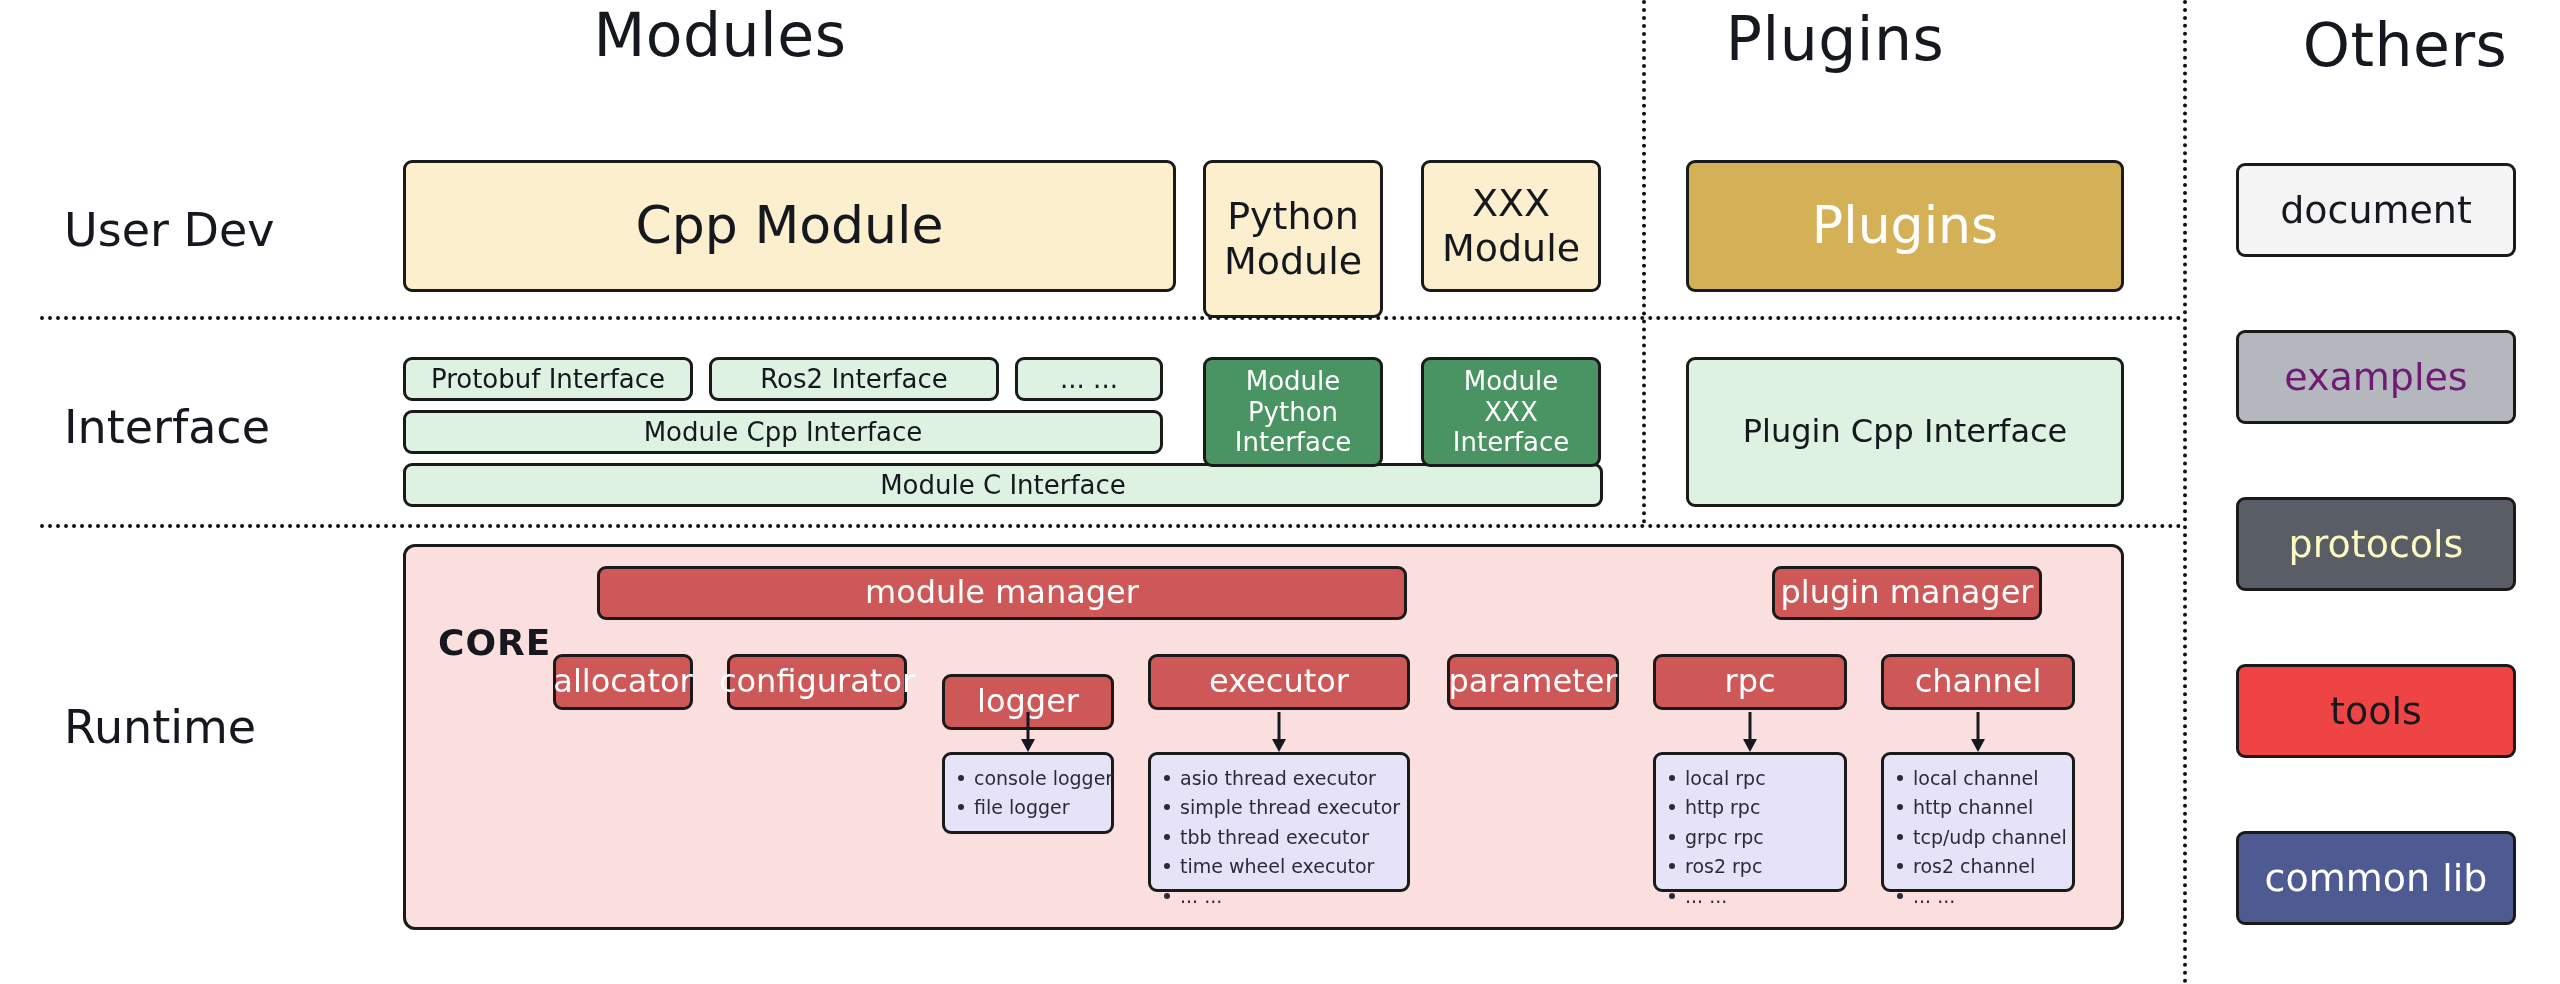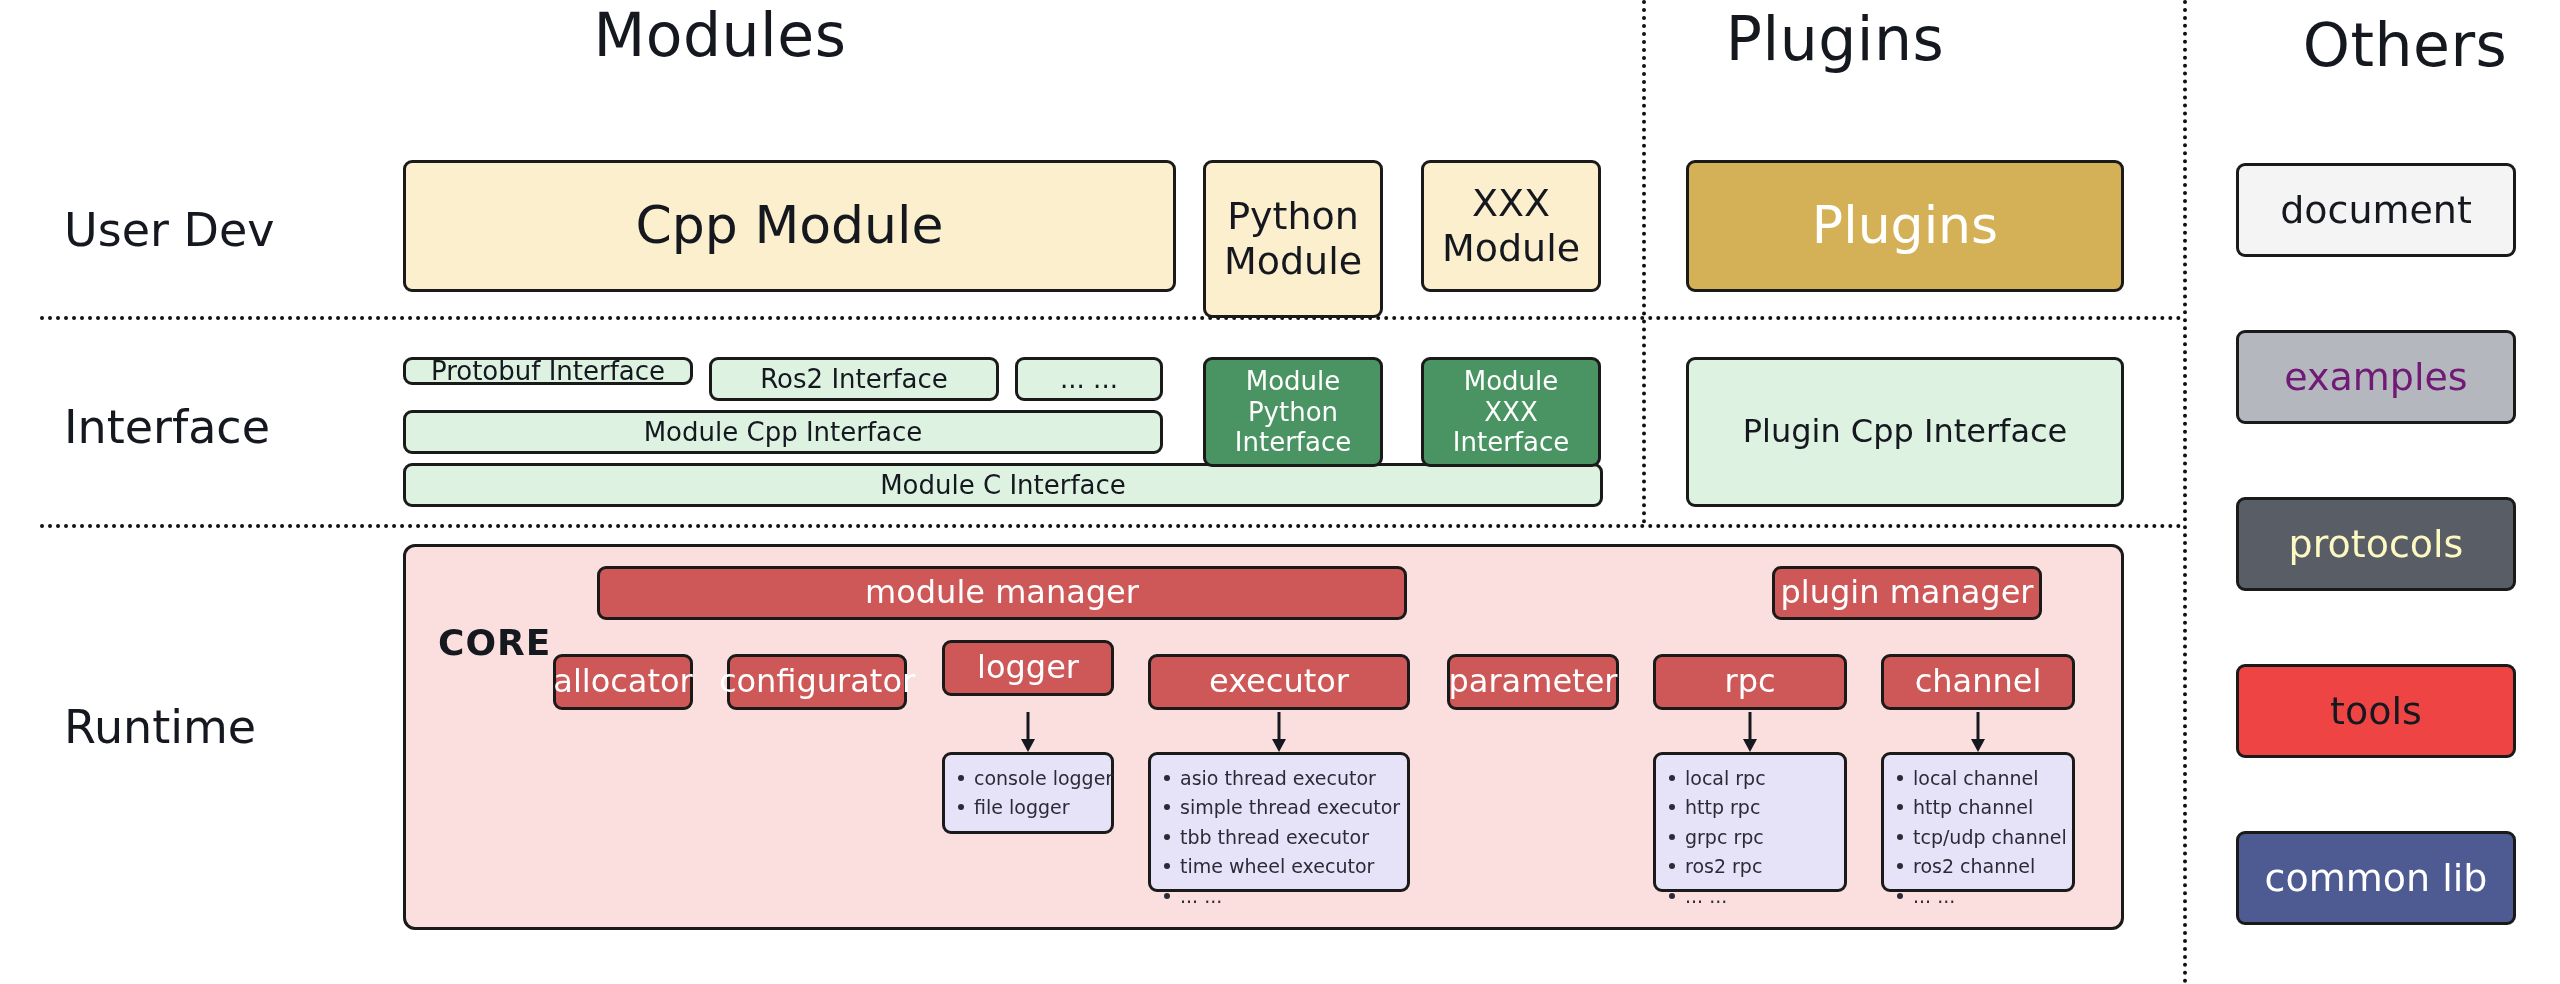--- a/index.html
+++ b/index.html
@@ -139,21 +139,21 @@
   <div class="row-label" style="left:64px; top:400px;">Interface</div>
   <div class="row-label" style="left:64px; top:700px;">Runtime</div>
 
   <div class="box cream t-xxl" style="left:403px; top:160px; width:773px; height:132px;">Cpp Module</div>
   <div class="box cream t-lg" style="left:1203px; top:160px; width:180px; height:158px;">Python
 Module</div>
   <div class="box cream t-lg" style="left:1421px; top:160px; width:180px; height:132px;">XXX
 Module</div>
   <div class="box gold t-xxl" style="left:1686px; top:160px; width:438px; height:132px;">Plugins</div>
 
-  <div class="box lgreen t-sm" style="left:403px; top:357px; width:290px; height:28px;">Protobuf Interface</div>
+  <div class="box lgreen t-sm" style="left:403px; top:357px; width:290px; height:44px;">Protobuf Interface</div>
   <div class="box lgreen t-sm" style="left:709px; top:357px; width:290px; height:44px;">Ros2 Interface</div>
   <div class="box lgreen t-sm" style="left:1015px; top:357px; width:148px; height:44px;">... ...</div>
 
   <div class="box lgreen t-sm" style="left:403px; top:410px; width:760px; height:44px;">Module Cpp Interface</div>
   <div class="box lgreen t-sm" style="left:403px; top:463px; width:1200px; height:44px;">Module C Interface</div>
 
   <div class="box dgreen t-sm" style="left:1203px; top:357px; width:180px; height:110px;">Module
 Python Interface</div>
   <div class="box dgreen t-sm" style="left:1421px; top:357px; width:180px; height:110px;">Module
 XXX Interface</div>
@@ -162,21 +162,21 @@
 
   <div class="box pinkbg" style="left:403px; top:544px; width:1721px; height:386px; border-radius:12px; display:block;"></div>
 
   <div class="core-label" style="left:438px; top:622px;">CORE</div>
 
   <div class="box red t-md" style="left:597px; top:566px; width:810px; height:54px;">module manager</div>
   <div class="box red t-md" style="left:1772px; top:566px; width:270px; height:54px;">plugin manager</div>
 
   <div class="box red t-md" style="left:553px; top:654px; width:140px; height:56px;">allocator</div>
   <div class="box red t-md" style="left:727px; top:654px; width:180px; height:56px;">configurator</div>
-  <div class="box red t-md" style="left:942px; top:640px; width:172px; height:56px;text-align:center;">logger</div>
+  <div class="box red t-md" style="left:942px; top:674px; width:172px; height:56px;text-align:center;">logger</div>
   <div class="box red t-md" style="left:1148px; top:654px; width:262px; height:56px;">executor</div>
   <div class="box red t-md" style="left:1447px; top:654px; width:172px; height:56px;">parameter</div>
   <div class="box red t-md" style="left:1653px; top:654px; width:194px; height:56px;">rpc</div>
   <div class="box red t-md" style="left:1881px; top:654px; width:194px; height:56px;">channel</div>
 
   <svg class="arrow" style="left:1012px; top:712px;" width="32" height="42">
     <line x1="16" y1="0" x2="16" y2="30" stroke="#15181f" stroke-width="3"></line>
     <polygon points="16,40 9,27 23,27" fill="#15181f"></polygon>
   </svg>
   <svg class="arrow" style="left:1263px; top:712px;" width="32" height="42">

